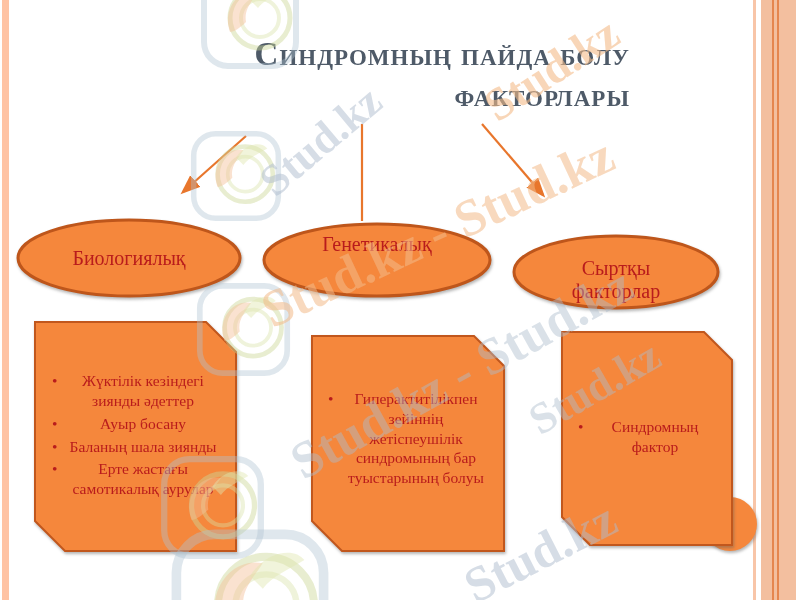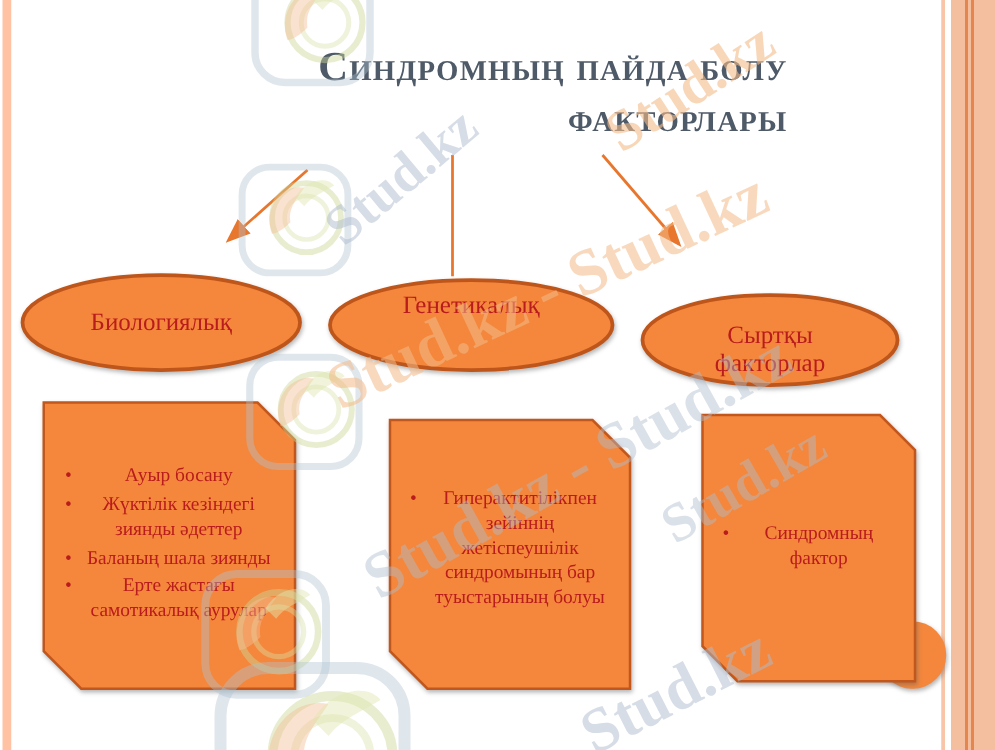--- a/index.html
+++ b/index.html
@@ -75,22 +75,22 @@
     <polygon points="312,336 474,336 504,366 504,551 342,551 312,521" fill="#f5873c" stroke="#c1571d" stroke-width="2" class="shape-shadow"></polygon>
     <polygon points="562,332 704,332 732,360 732,545 590,545 562,517" fill="#f5873c" stroke="#c1571d" stroke-width="2" class="shape-shadow"></polygon>
   </svg>
 
   <div class="overlay ellipse-label" style="left:18px;top:220px;width:222px;height:77px;">Биологиялық</div>
   <div class="overlay ellipse-label" style="left:264px;top:208px;width:226px;height:72px;">Генетикалық</div>
   <div class="overlay ellipse-label" style="left:551px;top:244px;width:130px;height:72px;">Сыртқы факторлар</div>
 
   <div class="overlay box-list-wrap" style="left:46px;top:322px;width:178px;height:229px;">
     <ul class="box-list">
+      <li>Жүктілік кезіндегі зиянды әдеттер</li>
       <li>Ауыр босану</li>
-      <li>Жүктілік кезіндегі зиянды әдеттер</li>
       <li>Баланың шала зиянды</li>
       <li>Ерте жастағы самотикалық аурулар</li>
     </ul>
   </div>
   <div class="overlay box-list-wrap" style="left:322px;top:336px;width:172px;height:208px;">
     <ul class="box-list">
       <li>Гиперактитілікпен зейіннің жетіспеушілік синдромының бар туыстарының болуы</li>
     </ul>
   </div>
   <div class="overlay box-list-wrap" style="left:572px;top:332px;width:150px;height:213px;">

